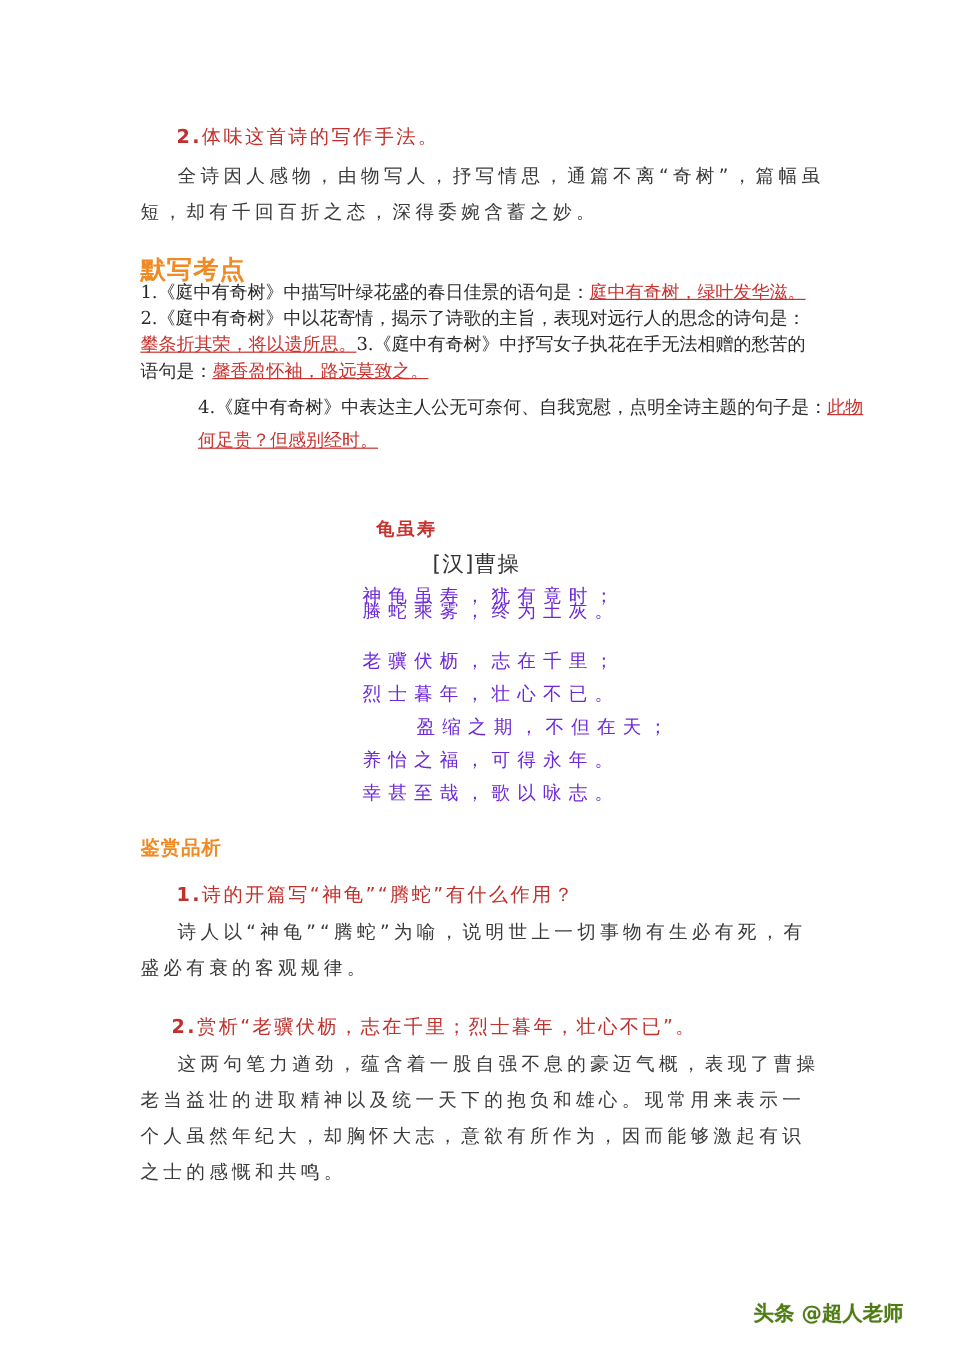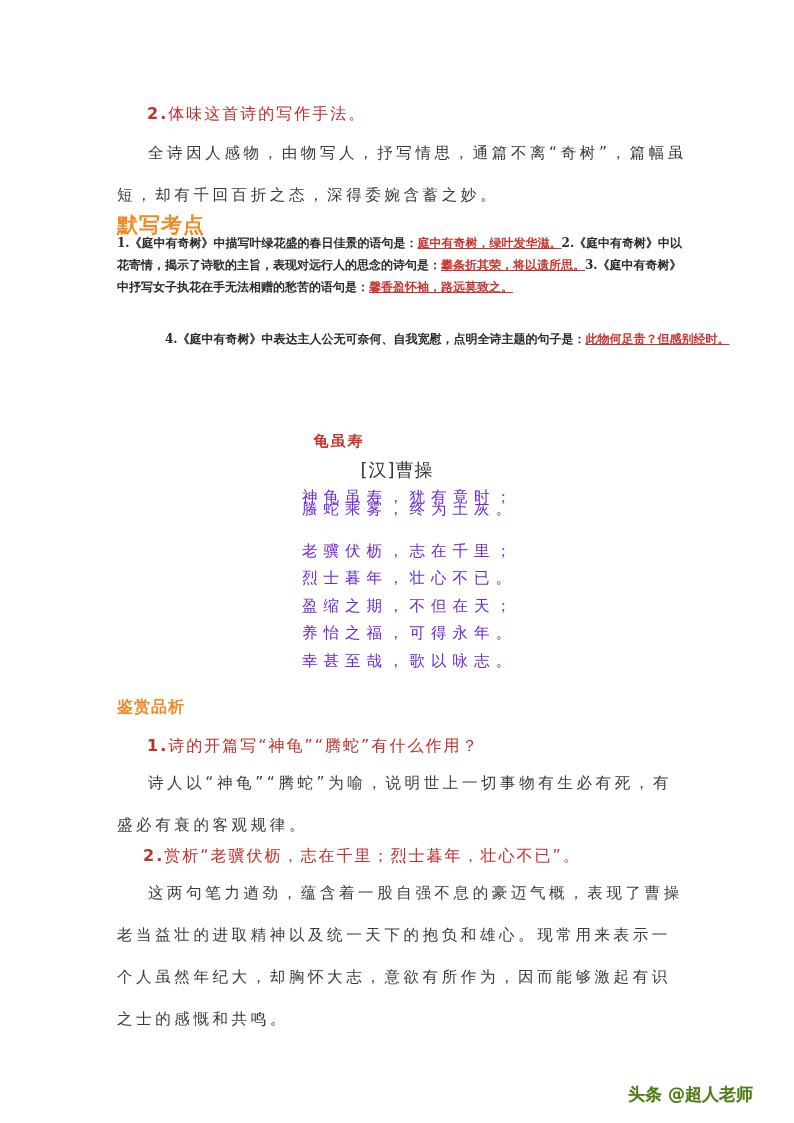--- a/index.html
+++ b/index.html
@@ -7,29 +7,29 @@
       width: 794px; height: 1123px; position: relative; overflow: hidden;
       font-family: "DejaVu Sans", "Liberation Sans", sans-serif;
       color: #333333;
     }
     .abs { position: absolute; }
     .q-title {
       font-size: 16px; color: #c0302c; letter-spacing: 2px; white-space: nowrap;
     }
     .q-title .num { font-weight: bold; }
     .para {
-      font-size: 15.5px; color: #3a3a3a; letter-spacing: 3.6px; line-height: 42px;
+      font-size: 15.5px; color: #3a3a3a; letter-spacing: 3.6px; line-height: 30px;
       text-indent: 2em; margin: 0;
     }
     .sec-head {
       font-size: 21px; font-weight: bold; color: #f08a24; letter-spacing: 1px;
     }
     .serif-block {
       font-family: "DejaVu Serif", "Liberation Serif", serif;
-      font-size: 12px; color: #2a2a2a; line-height: 22px; margin: 0; font-weight: bold;
+      font-size: 15px; color: #2a2a2a; line-height: 22px; margin: 0;
     }
     .ans { color: #c8332f; text-decoration: underline; text-decoration-color: #c8332f; }
     .poem-title {
       font-size: 15px; font-weight: bold; color: #c8332f; letter-spacing: 2px;
       text-align: center; width: 678px; left: 0;
     }
     .poem-author {
       font-size: 18px; color: #333; text-align: center; width: 794px; left: 0; letter-spacing: 1px;
     }
     .poem-line {
@@ -56,21 +56,21 @@
 <p class="abs serif-block" style="left:117px; top:325px; width:566px; line-height:28px;margin-left:48px;">
   <span>4.《庭中有奇树》中表达主人公无可奈何、自我宽慰，点明全诗主题的句子是：</span><span class="ans">此物何足贵？但感别经时。</span>
 </p>
 
 <div class="abs poem-title" style="top:432px;">龟虽寿</div>
 <div class="abs poem-author" style="top:458px;">[汉]曹操</div>
 <div class="abs poem-line" style="top:484px;">神龟虽寿，犹有竟时；</div>
 <div class="abs poem-line" style="top:496px;">螣蛇乘雾，终为土灰。</div>
 <div class="abs poem-line" style="top:538px;">老骥伏枥，志在千里；</div>
 <div class="abs poem-line" style="top:565px;">烈士暮年，壮心不已。</div>
-<div class="abs poem-line" style="top:593px;">盈缩之期，不但在天；</div>
+<div class="abs poem-line" style="top:593px;margin-left:45px;">盈缩之期，不但在天；</div>
 <div class="abs poem-line" style="top:620px;">养怡之福，可得永年。</div>
 <div class="abs poem-line" style="top:648px;">幸甚至哉，歌以咏志。</div>
 
 <div class="abs sec-head" style="left:117px; top:697px; font-size:16px;">鉴赏品析</div>
 
 <div class="abs q-title" style="left:147px; top:736px;">
   <span class="num">1.</span><span>诗的开篇写“神龟”“腾蛇”有什么作用？</span>
 </div>
 <p class="abs para" style="left:117px; top:762px; width:570px;">诗人以“神龟”“腾蛇”为喻，说明世上一切事物有生必有死，有盛必有衰的客观规律。</p>
 

